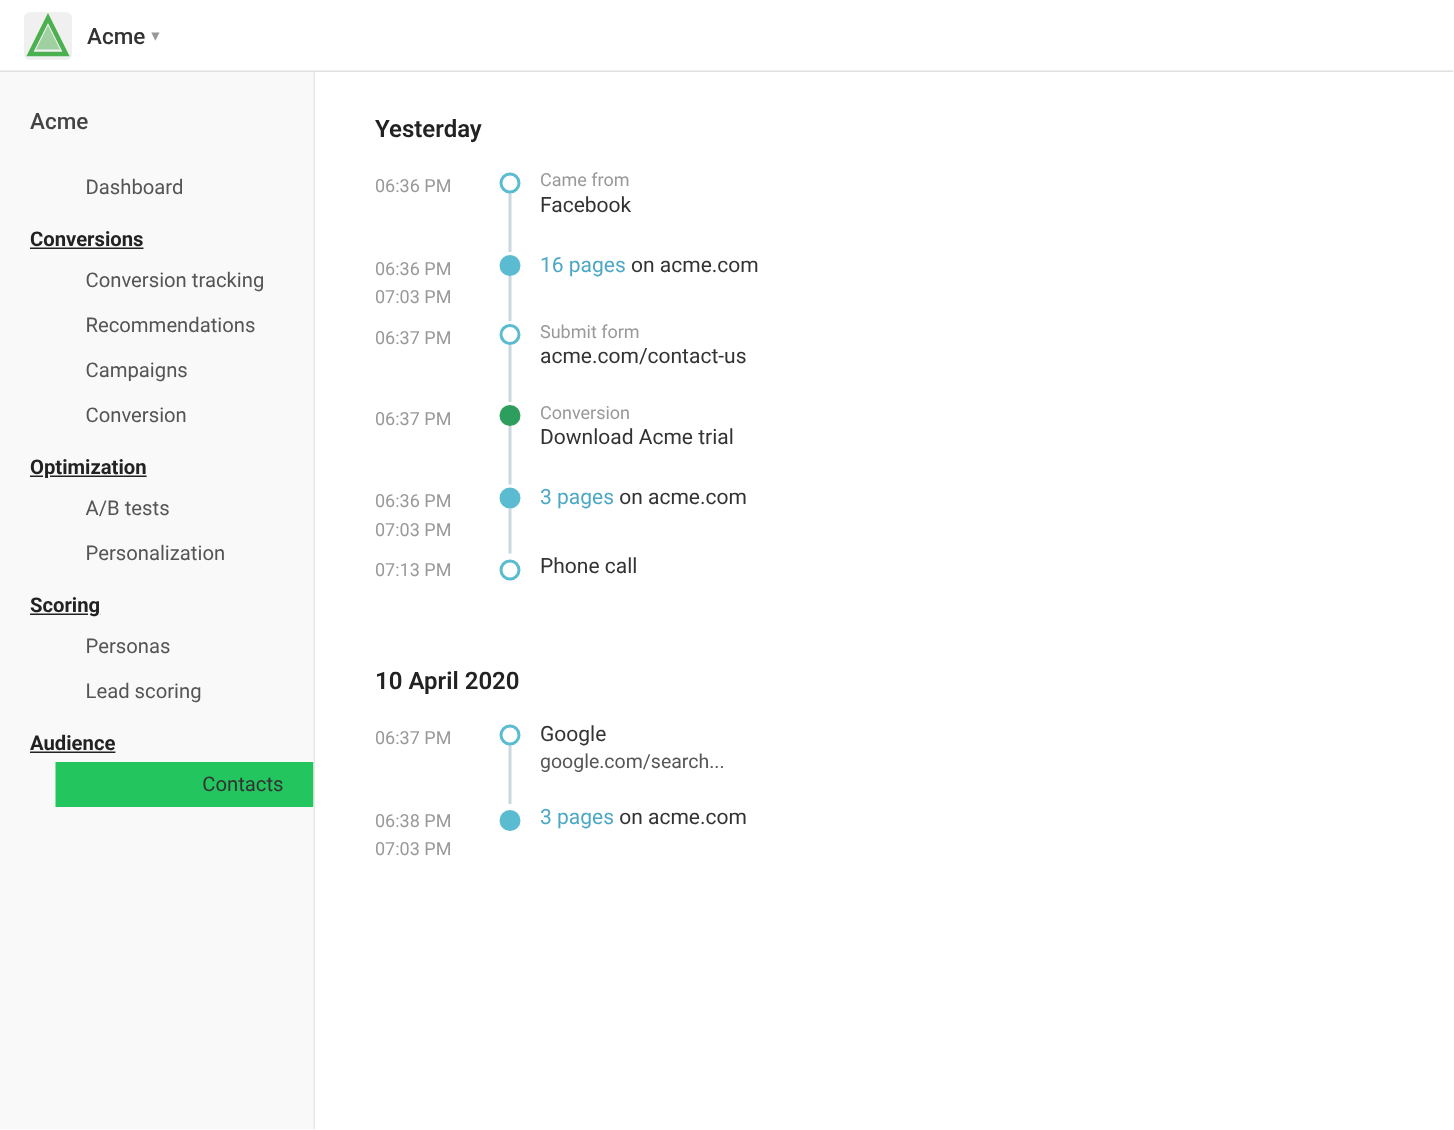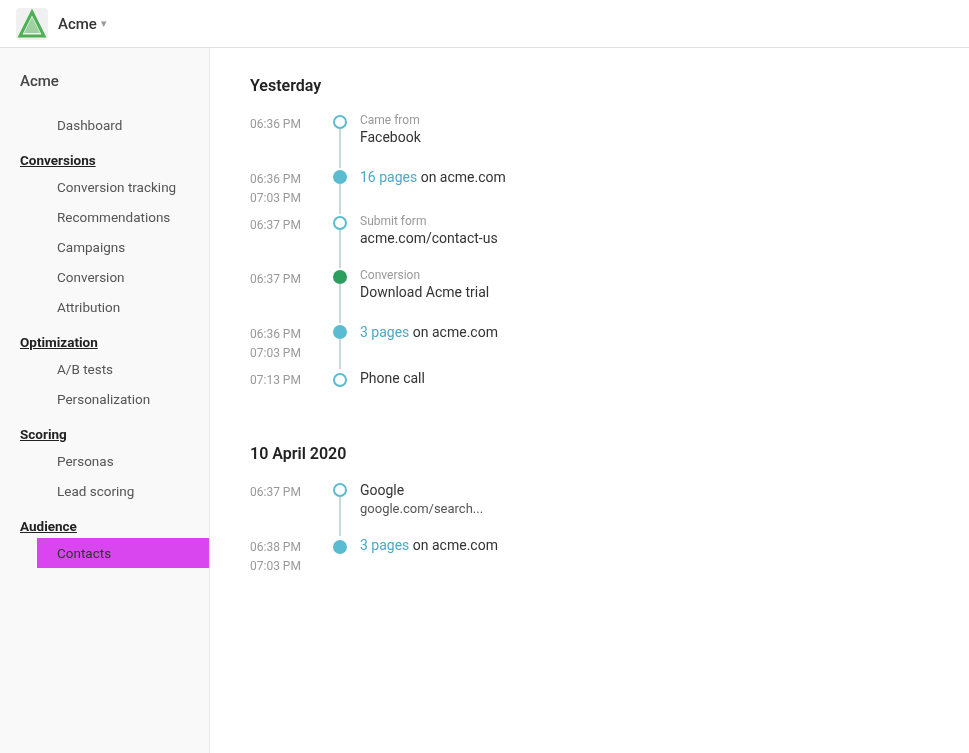--- a/index.html
+++ b/index.html
@@ -56,22 +56,23 @@
     .sidebar-nav-item {
       display: block;
       padding: 7px 20px;
       color: #555;
       text-decoration: none;
       font-size: 13.5px;
       cursor: pointer;
       margin-left: 37px;
     }
     .sidebar-nav-item.active {
-      background: #d946ef;
+      background: #22c55e;
       color: #333;
+      text-align: right;
     }
     .sidebar-section-label {
       font-weight: 700;
       font-size: 13.5px;
       color: #222;
       padding: 12px 20px 4px 20px;
       text-decoration: underline;
     }
 
     
@@ -187,21 +188,20 @@
   <nav class="sidebar">
     <div class="sidebar-workspace">Acme</div>
 
     <a class="sidebar-nav-item">Dashboard</a>
 
     <div class="sidebar-section-label">Conversions</div>
     <a class="sidebar-nav-item">Conversion tracking</a>
     <a class="sidebar-nav-item">Recommendations</a>
     <a class="sidebar-nav-item">Campaigns</a>
     <a class="sidebar-nav-item">Conversion</a>
-    <a class="sidebar-nav-item">Attribution</a>
 
     <div class="sidebar-section-label">Optimization</div>
     <a class="sidebar-nav-item">A/B tests</a>
     <a class="sidebar-nav-item">Personalization</a>
 
     <div class="sidebar-section-label">Scoring</div>
     <a class="sidebar-nav-item">Personas</a>
     <a class="sidebar-nav-item">Lead scoring</a>
 
     <div class="sidebar-section-label">Audience</div>

